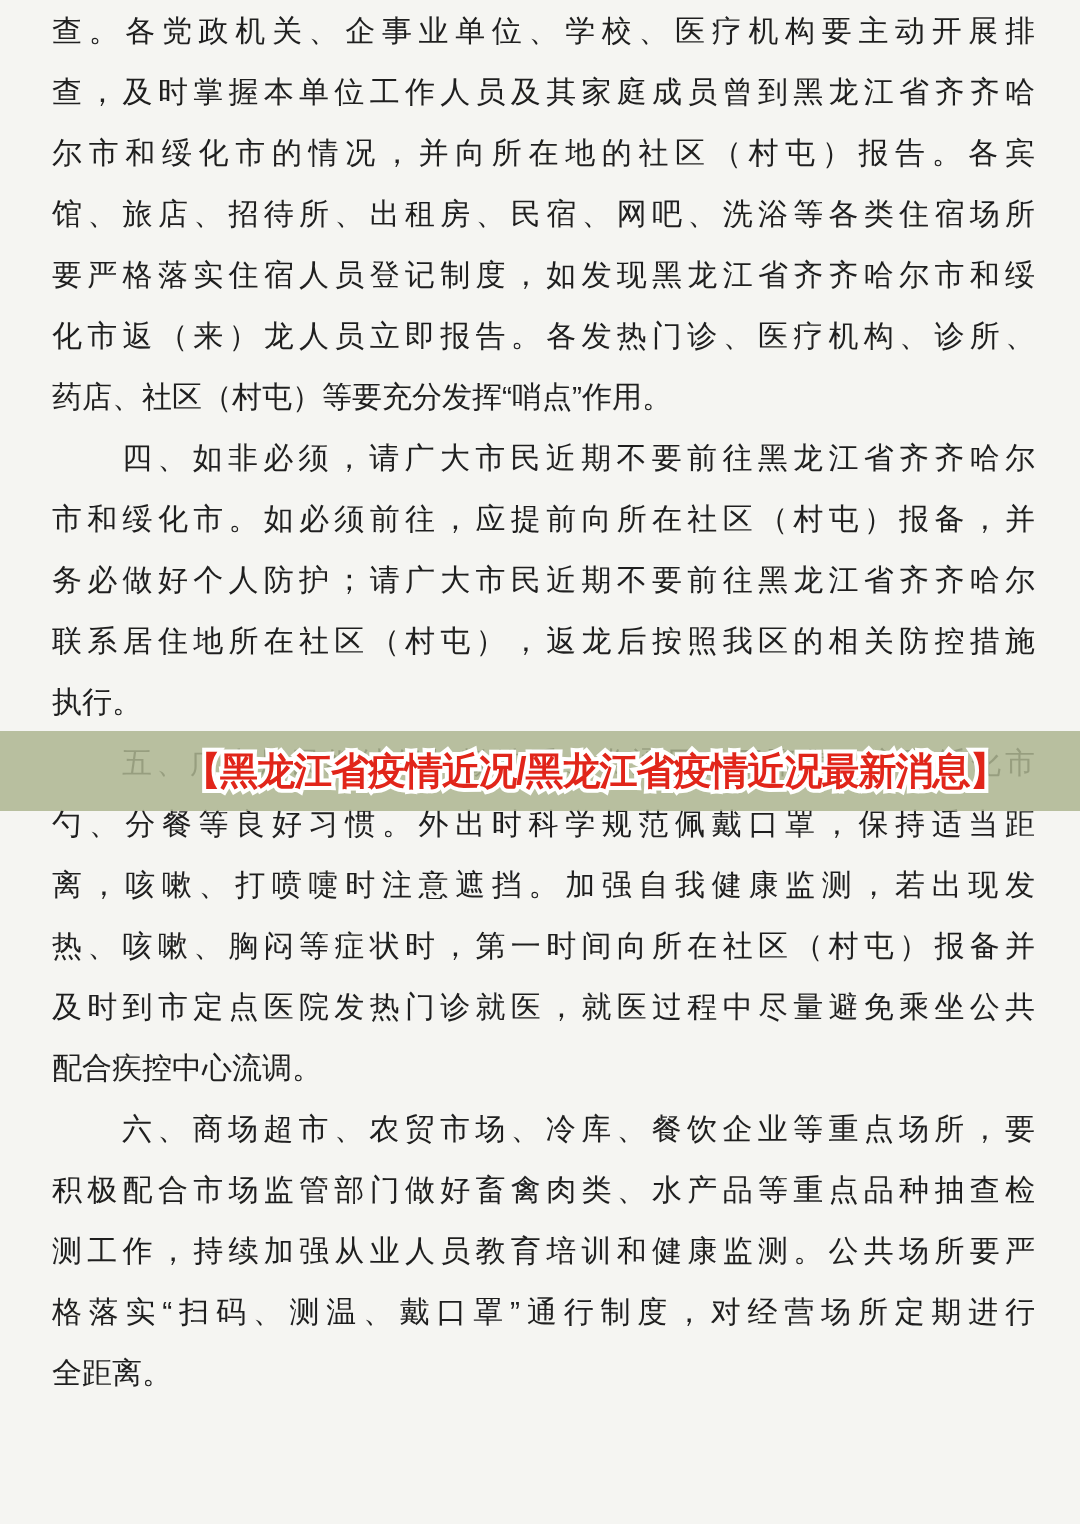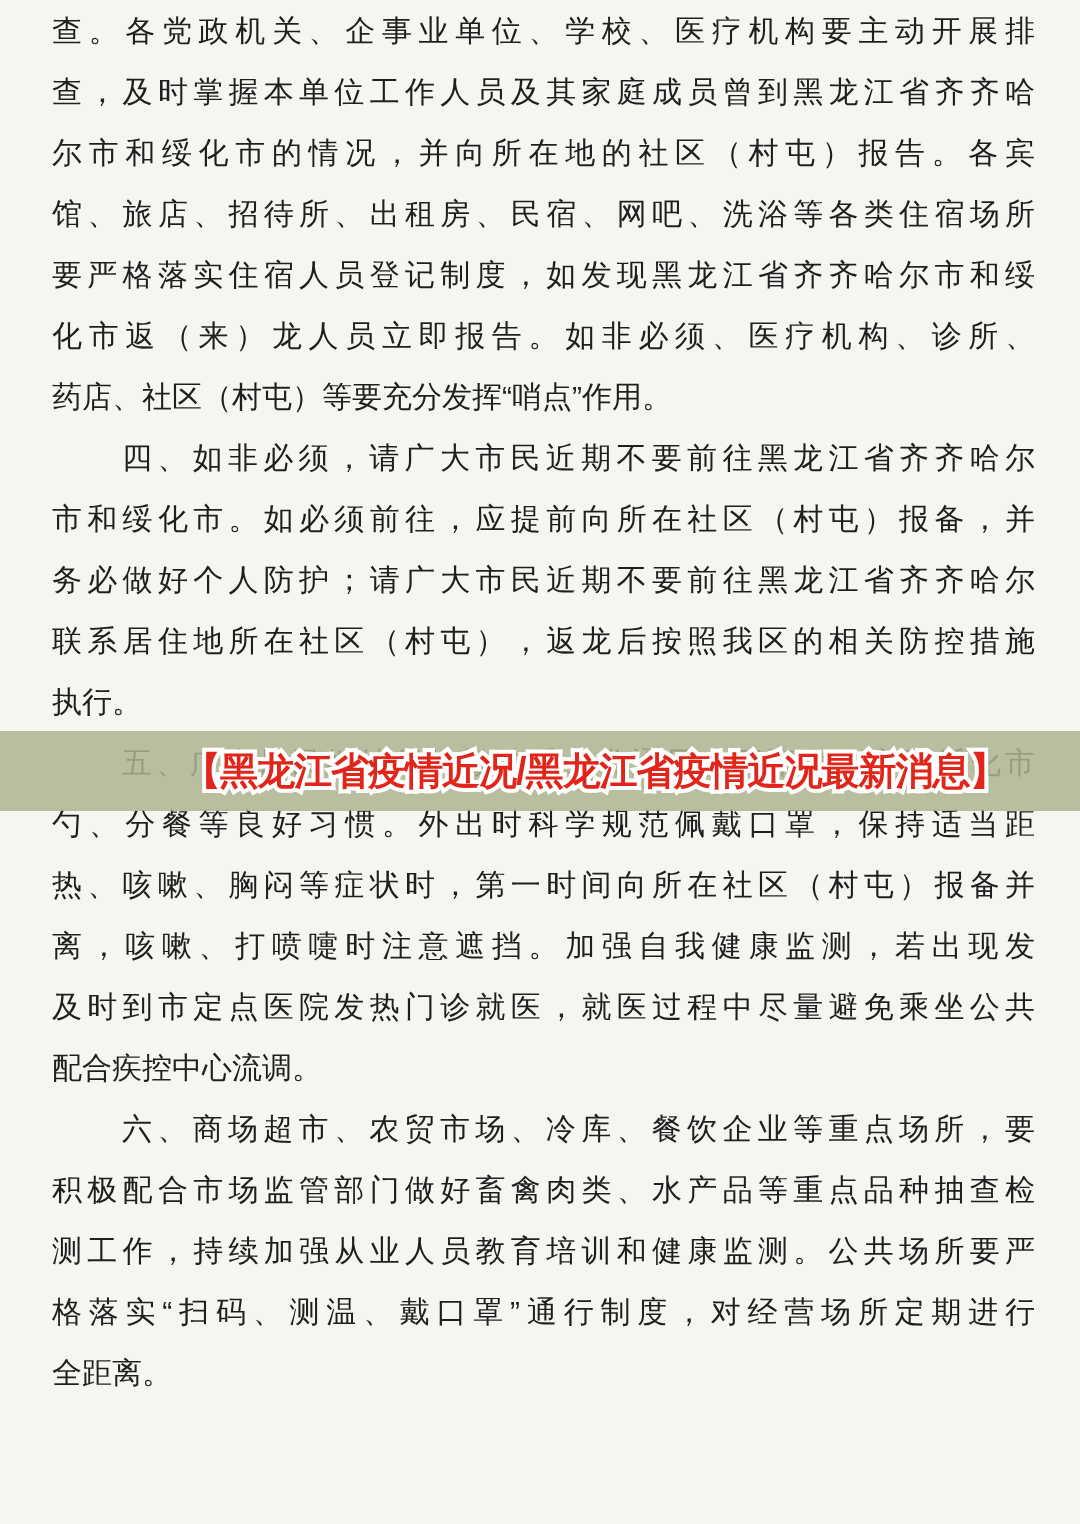--- a/index.html
+++ b/index.html
@@ -73,31 +73,31 @@
 
 <div class="page">
 
   <div class="text-flow">
 
   <div class="line">查。各党政机关、企事业单位、学校、医疗机构要主动开展排</div>
       <div class="line">查，及时掌握本单位工作人员及其家庭成员曾到黑龙江省齐齐哈</div>
       <div class="line">尔市和绥化市的情况，并向所在地的社区（村屯）报告。各宾</div>
       <div class="line">馆、旅店、招待所、出租房、民宿、网吧、洗浴等各类住宿场所</div>
       <div class="line">要严格落实住宿人员登记制度，如发现黑龙江省齐齐哈尔市和绥</div>
-      <div class="line">化市返（来）龙人员立即报告。如非必须、医疗机构、诊所、</div>
+      <div class="line">化市返（来）龙人员立即报告。各发热门诊、医疗机构、诊所、</div>
       <div class="line para-end">药店、社区（村屯）等要充分发挥“哨点”作用。</div>
       <div class="line indent">四、如非必须，请广大市民近期不要前往黑龙江省齐齐哈尔</div>
       <div class="line">市和绥化市。如必须前往，应提前向所在社区（村屯）报备，并</div>
       <div class="line">务必做好个人防护；请广大市民近期不要前往黑龙江省齐齐哈尔</div>
       <div class="line">联系居住地所在社区（村屯），返龙后按照我区的相关防控措施</div>
       <div class="line para-end">执行。</div>
       <div class="line indent">五、广大居民继续保持勤洗手、常通风、不聚集、市和绥化市</div>
       <div class="line">勺、分餐等良好习惯。外出时科学规范佩戴口罩，保持适当距</div>
+      <div class="line">离，咳嗽、打喷嚏时注意遮挡。加强自我健康监测，若出现发</div>
       <div class="line">热、咳嗽、胸闷等症状时，第一时间向所在社区（村屯）报备并</div>
-      <div class="line">离，咳嗽、打喷嚏时注意遮挡。加强自我健康监测，若出现发</div>
       <div class="line">及时到市定点医院发热门诊就医，就医过程中尽量避免乘坐公共</div>
       <div class="line para-end">配合疾控中心流调。</div>
       <div class="line indent">六、商场超市、农贸市场、冷库、餐饮企业等重点场所，要</div>
       <div class="line">积极配合市场监管部门做好畜禽肉类、水产品等重点品种抽查检</div>
       <div class="line">测工作，持续加强从业人员教育培训和健康监测。公共场所要严</div>
       <div class="line">格落实“扫码、测温、戴口罩”通行制度，对经营场所定期进行</div>
       <div class="line para-end">全距离。</div>
     </div>
 
   <div class="band" style="background-color: rgba(173, 181, 144, 0.85);">

